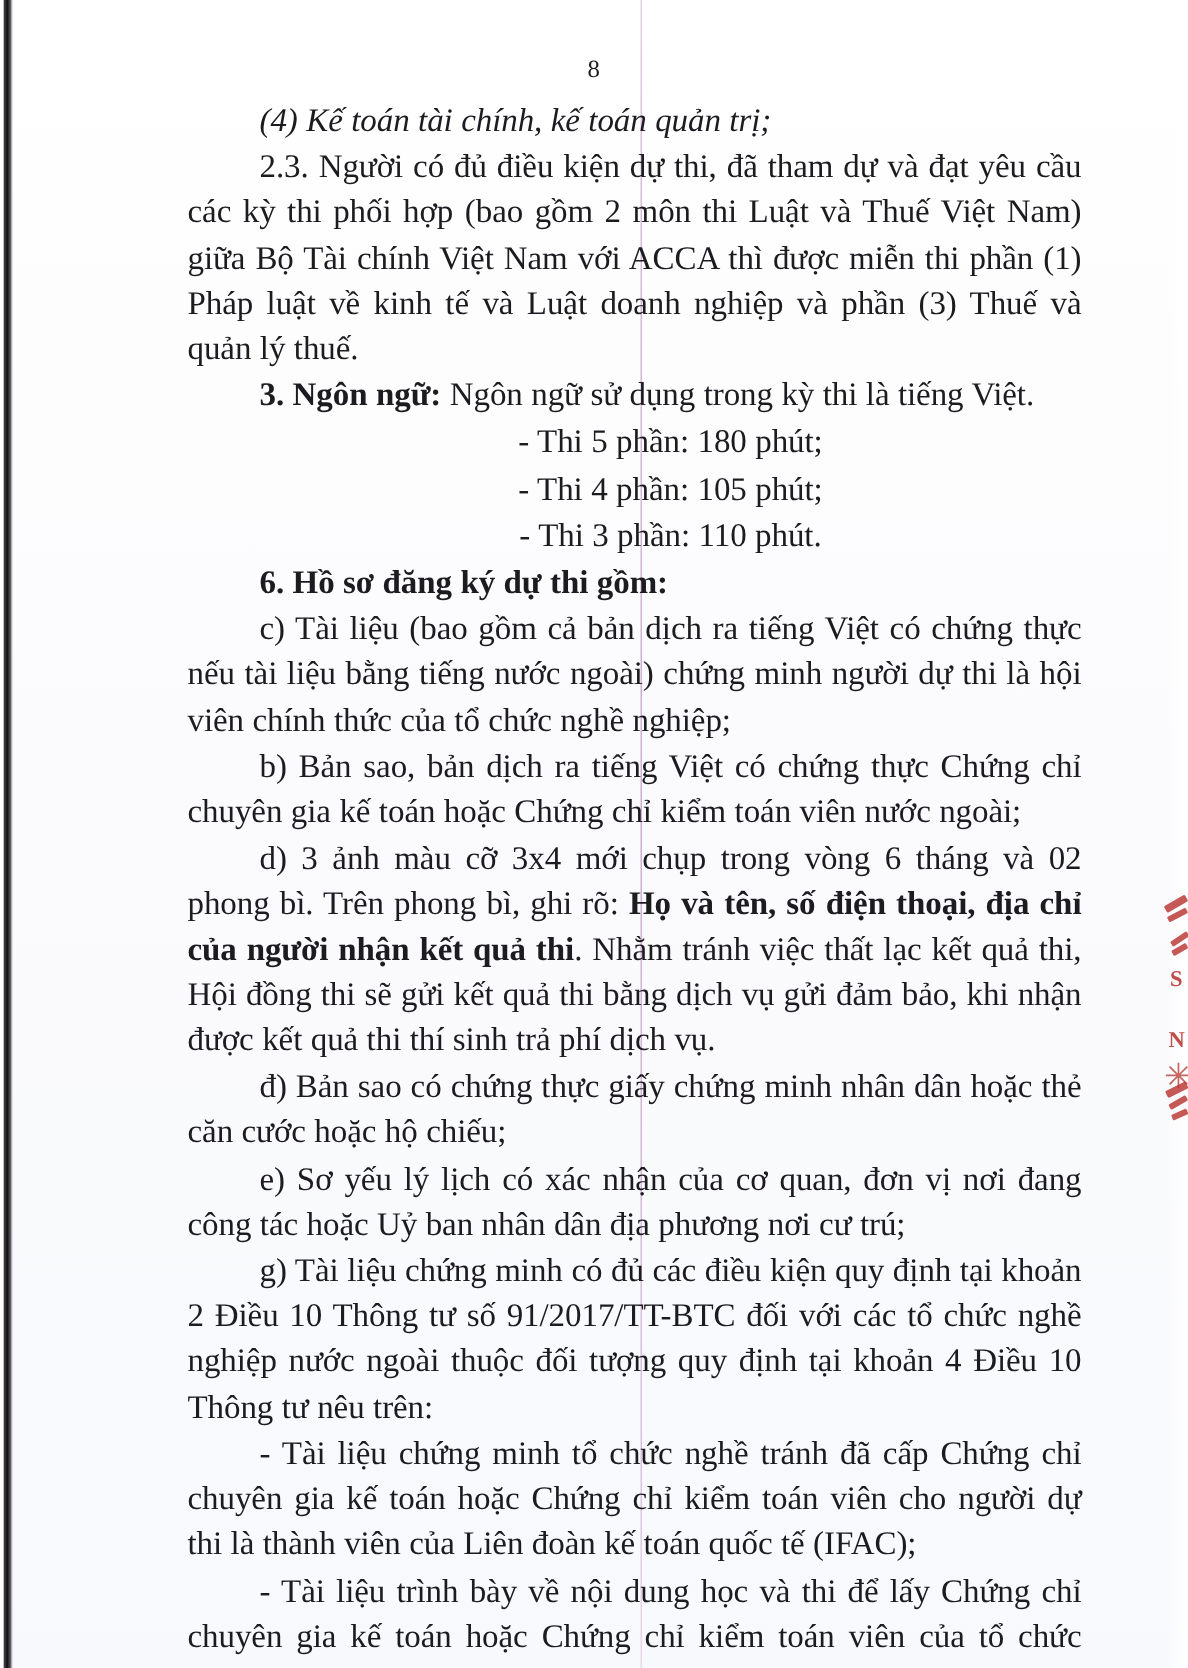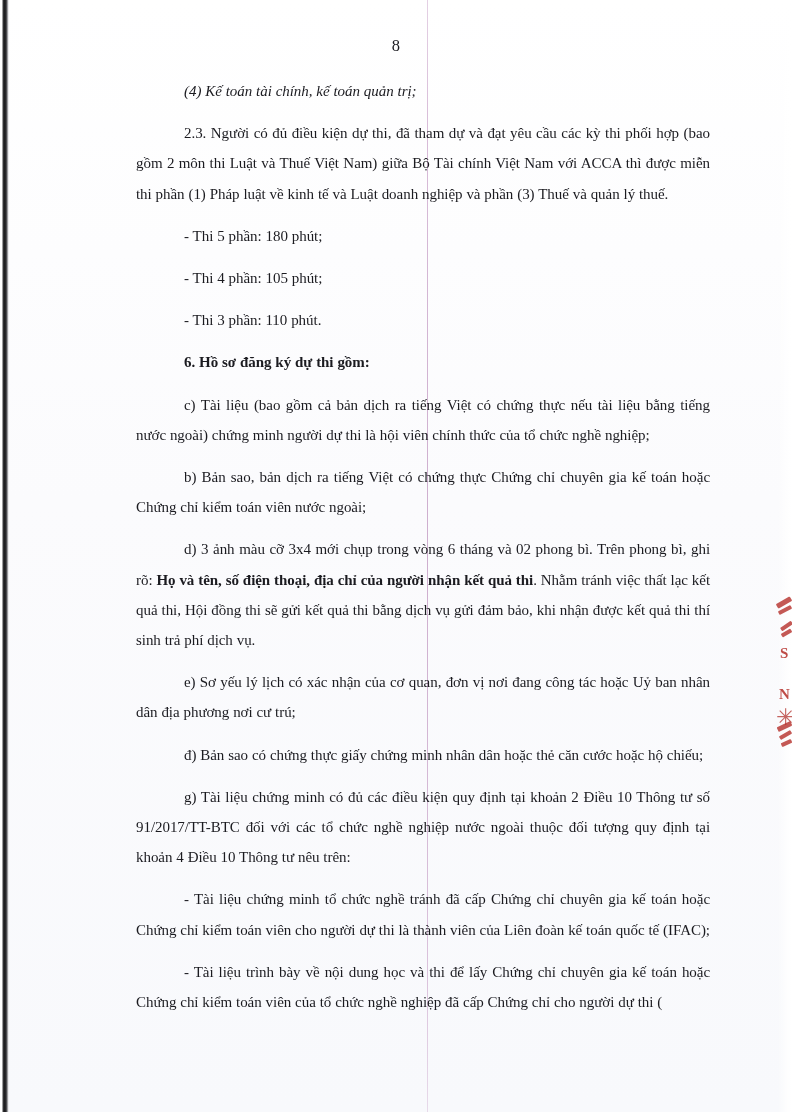--- a/index.html
+++ b/index.html
@@ -87,32 +87,32 @@
   }
 
   .content {
     position: absolute;
     left: 124px;
     top: 64px;
     width: 598px;
   }
 
   p.para {
-    margin: 12px;
-    font-size: 15px;
+    margin: 1px;
+    font-size: 22px;
     line-height: 30.2px;
     text-align: justify;
     text-indent: 48px;
     letter-spacing: -0.05px;
     word-spacing: 0.2px;
   }
 
   
   p.dash {
-    text-align: left;
+    text-align: center;
   }
 
   p.italic {
     font-style: italic;
   }
 
   b.hd {
     font-weight: bold;
   }
 
@@ -164,40 +164,41 @@
 
   <div class="page-number">8</div>
 
   <div class="content">
 
     <p class="para italic">(4) Kế toán tài chính, kế toán quản trị;</p>
 
     <p class="para">2.3. Người có đủ điều kiện dự thi, đã tham dự và đạt yêu cầu các kỳ thi phối hợp (bao gồm 2 môn thi Luật và Thuế Việt Nam) giữa Bộ Tài chính Việt Nam với ACCA thì được miễn thi phần (1) Pháp luật về kinh tế và Luật doanh nghiệp và phần (3) Thuế và quản lý thuế.</p>
 
 
+    <p class="para"><b class="hd">3. Ngôn ngữ:</b><span> Ngôn ngữ sử dụng trong kỳ thi là tiếng Việt.</span></p>
 
 
     <p class="para dash">- Thi 5 phần: 180 phút;</p>
 
     <p class="para dash">- Thi 4 phần: 105 phút;</p>
 
     <p class="para dash">- Thi 3 phần: 110 phút.</p>
 
     <p class="para"><b class="hd">6. Hồ sơ đăng ký dự thi gồm:</b></p>
 
 
     <p class="para">c) Tài liệu (bao gồm cả bản dịch ra tiếng Việt có chứng thực nếu tài liệu bằng tiếng nước ngoài) chứng minh người dự thi là hội viên chính thức của tổ chức nghề nghiệp;</p>
 
     <p class="para">b) Bản sao, bản dịch ra tiếng Việt có chứng thực Chứng chỉ chuyên gia kế toán hoặc Chứng chỉ kiểm toán viên nước ngoài;</p>
 
     <p class="para"><span>d) 3 ảnh màu cỡ 3x4 mới chụp trong vòng 6 tháng và 02 phong bì. Trên phong bì, ghi rõ: </span><b class="hd">Họ và tên, số điện thoại, địa chỉ của người nhận kết quả thi</b><span>. Nhằm tránh việc thất lạc kết quả thi, Hội đồng thi sẽ gửi kết quả thi bằng dịch vụ gửi đảm bảo, khi nhận được kết quả thi thí sinh trả phí dịch vụ.</span></p>
 
+    <p class="para">đ) Bản sao có chứng thực giấy chứng minh nhân dân hoặc thẻ căn cước hoặc hộ chiếu;</p>
+
     <p class="para">e) Sơ yếu lý lịch có xác nhận của cơ quan, đơn vị nơi đang công tác hoặc Uỷ ban nhân dân địa phương nơi cư trú;</p>
-
-    <p class="para">đ) Bản sao có chứng thực giấy chứng minh nhân dân hoặc thẻ căn cước hoặc hộ chiếu;</p>
 
     <p class="para">g) Tài liệu chứng minh có đủ các điều kiện quy định tại khoản 2 Điều 10 Thông tư số 91/2017/TT-BTC đối với các tổ chức nghề nghiệp nước ngoài thuộc đối tượng quy định tại khoản 4 Điều 10 Thông tư nêu trên:</p>
 
     <p class="para">- Tài liệu chứng minh tổ chức nghề tránh đã cấp Chứng chỉ chuyên gia kế toán hoặc Chứng chỉ kiểm toán viên cho người dự thi là thành viên của Liên đoàn kế toán quốc tế (IFAC);</p>
 
     <p class="para"><span>- Tài liệu trình bày về nội dung học và thi để lấy Chứng chỉ chuyên gia kế toán hoặc Chứng chỉ kiểm toán viên của tổ chức nghề nghiệp đã cấp Chứng chỉ cho người dự thi (</span></p>
 
   </div>
 
   <div class="seal-layer">

